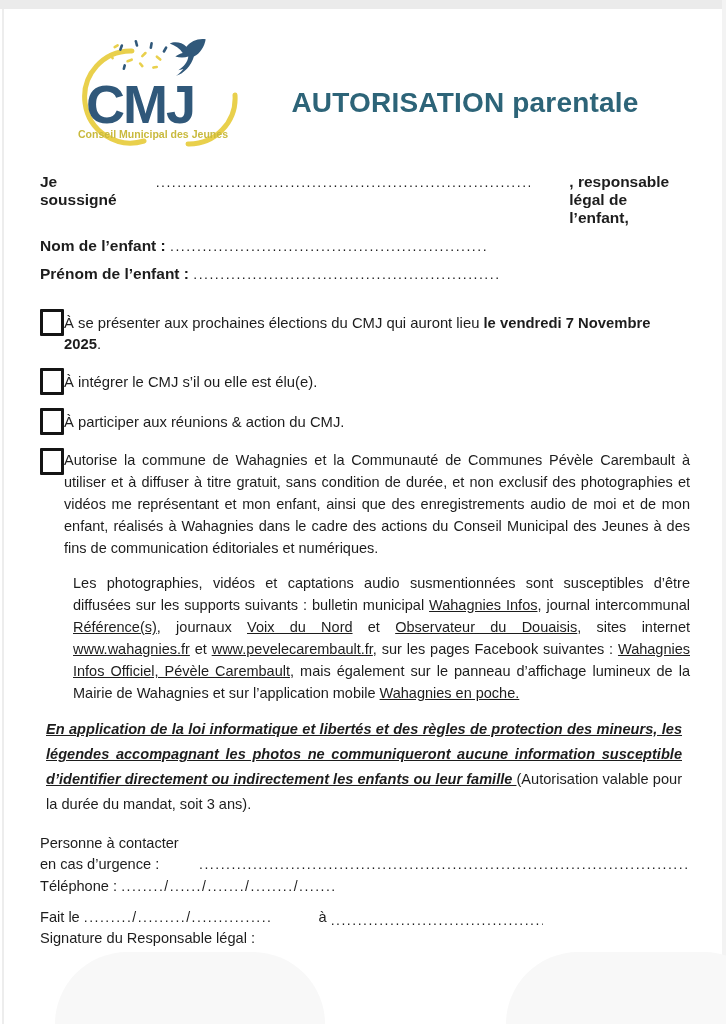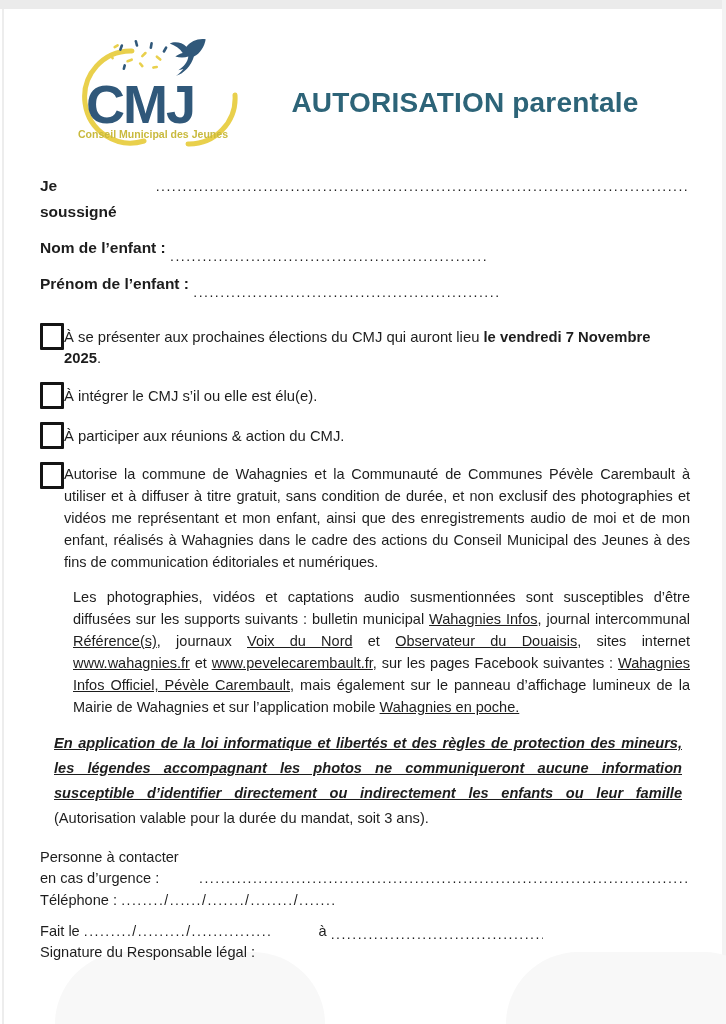--- a/index.html
+++ b/index.html
@@ -21,42 +21,42 @@
 
   
   .header{position:relative; display:flex; margin:37px 36px 0 70px;}
   .logo{width:170px; height:110px; flex:none;}
   .title-wrap{flex:1; display:flex; justify-content:center;}
   .page-title{margin-top:50px; font-size:28px; font-weight:bold; color:var(--teal); letter-spacing:.2px;}
 
   
   .content{position:relative; margin:26px 36px 0 40px; width:650px;}
 
-  .intro-line{font-size:15.5px; font-weight:bold; line-height:26px; margin-bottom:10px;gap:36px;}
+  .intro-line{font-size:15.5px; font-weight:bold; line-height:18px; margin-bottom:10px;gap:36px;}
   .flexline{display:flex; align-items:baseline;}
   .dots{font-weight:normal; letter-spacing:1.5px; font-size:14px;}
   .dots-fill{flex:1 1 auto; min-width:0; overflow:hidden; white-space:nowrap; margin:0 3px;}
   .dots-clip{display:inline-block; overflow:hidden; white-space:nowrap; vertical-align:bottom; height:18px;}
   .w-nom{max-width:318px;} .w-prenom{max-width:305px;} .w-place{max-width:212px;}
   .heading-underline{text-decoration:underline;}
 
   
   .checks{margin-top:26px;}
   .check-row{display:flex; margin-bottom:13px;}
   .checkbox{flex:none; width:24px; height:27px; border:3px solid #141414; background:#fff; border-radius:1px;}
   .check-text{font-size:14.8px; line-height:21px; margin-top:4px;}
   .check-text .b{font-weight:bold;}
 
   .para{font-size:14.5px; line-height:22px; text-align:justify;}
   .check-row .para{margin-top:1px; flex:1;}
   .para-cont{margin-left:33px; width:617px;}
   .u{text-decoration:underline;}
 
   
-  .legal{margin:13px 8px 0 14px; font-size:14.6px; line-height:25px; text-align:justify;}
+  .legal{margin:13px 8px 0 6px; font-size:14.6px; line-height:25px; text-align:justify;}
   .legal .em-u{font-weight:bold; font-style:italic; text-decoration:underline;}
 
   
   .footer-line{font-size:14.6px; line-height:21px;}
   .emergency{margin-top:16px; display:flex; align-items:flex-end;}
   .phone{margin-top:1px;}
   .date-place{margin-top:10px;}
   .place-label{margin-left:42px;}
   .signature{margin-top:0;}
 </style>
@@ -102,20 +102,21 @@
   <div class="title-wrap">
     <div class="page-title">AUTORISATION parentale</div>
   </div>
 </div>
 
 <div class="content">
 
   <div class="intro-line flexline">
     <span>Je soussigné</span>
     <span class="dots dots-fill">..................................................................................................................................</span>
+    <span>, responsable légal de l’enfant,</span>
   </div>
 
 
   <div class="intro-line">
     <span>Nom de l’enfant :</span>
     <span class="dots dots-clip w-nom">..........................................................................................</span>
   </div>
 
   <div class="intro-line">
     <span>Prénom de l’enfant :</span>

